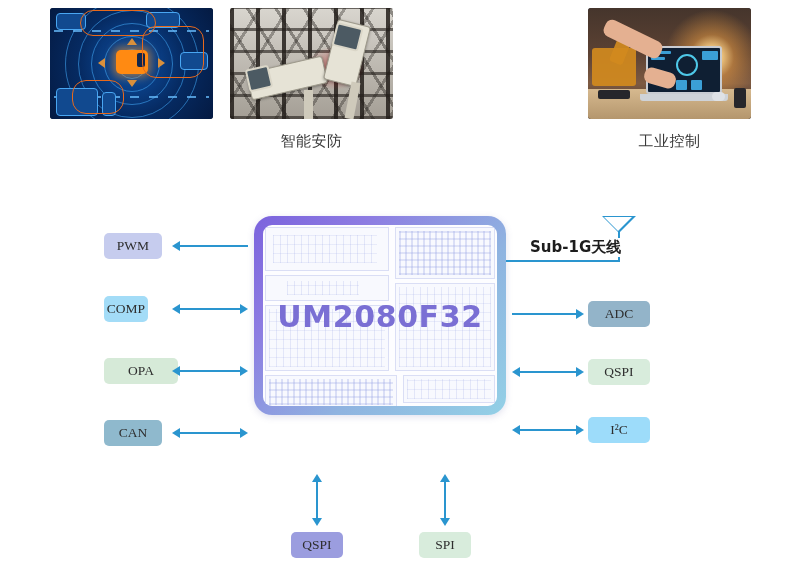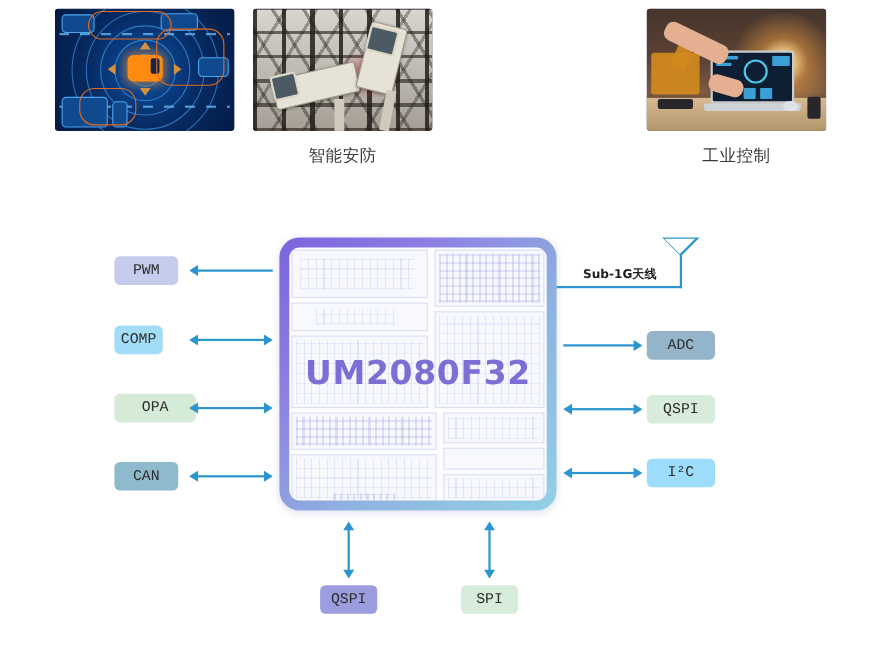--- a/index.html
+++ b/index.html
@@ -160,21 +160,21 @@
   }
   .ind-arm {
     position: absolute; background: #e4b091; border-radius: 7px;
   }
   .ind-obj { position: absolute; background: #26262b; border-radius: 2px; }
 
   
   .chip {
     position: absolute;
     left: 254px; top: 216px;
-    width: 252px; height: 248px;
+    width: 252px; height: 199px;
     border-radius: 18px;
     padding: 9px;
     background: linear-gradient(135deg, #7b63dd 0%, #8d7ce2 26%, #8fb3e0 62%, #93d0e6 100%);
     box-shadow: 0 2px 7px rgba(90,90,160,.18);
   }
   .chip-die {
     position: relative;
     width: 100%; height: 100%;
     background: #fdfdff;
     border-radius: 9px;
@@ -212,21 +212,21 @@
   
   .pill {
     position: absolute;
     height: 26px;
     border-radius: 5px;
     display: flex;
     align-items: center;
     justify-content: center;
     font-size: 13.5px;
     color: #2e2e2e;
-    font-family: Liberation Mono, monospace;
+    font-family: Liberation Serif, serif;
     white-space: nowrap;
   }
 
   
   .conn { position: absolute; }
   .conn-line-h {
     position: absolute; height: 2px; background: #2a95cf; top: 50%;
     transform: translateY(-50%);
   }
   .conn-line-v {
@@ -265,21 +265,21 @@
   }
   .ant-tri-in {
     position: absolute; left: 98.4px; bottom: 45.3px;
     width: 0; height: 0;
     border-left: 14.6px solid transparent;
     border-right: 14.6px solid transparent;
     border-top: 14.6px solid #ffffff;
   }
   .ant-label {
     position: absolute; left: 20px; bottom: 19px;
-    font-size: 11px; font-weight: bold; color: #1d1d1d;
+    font-size: 15px; font-weight: bold; color: #1d1d1d;
     background: #ffffff; padding: 0 4px;
     font-family: "DejaVu Sans", "Liberation Sans", sans-serif;
     white-space: nowrap;
   }
 </style>
 </head>
 <body>
 
 <div id="page">
 

